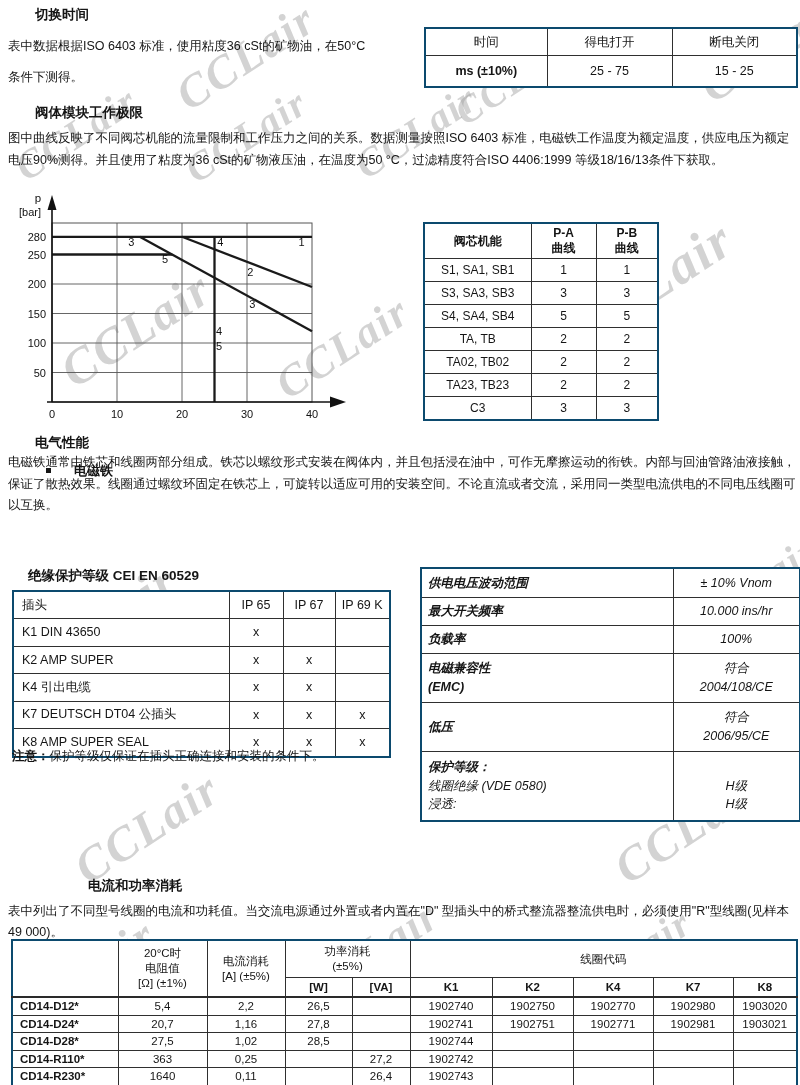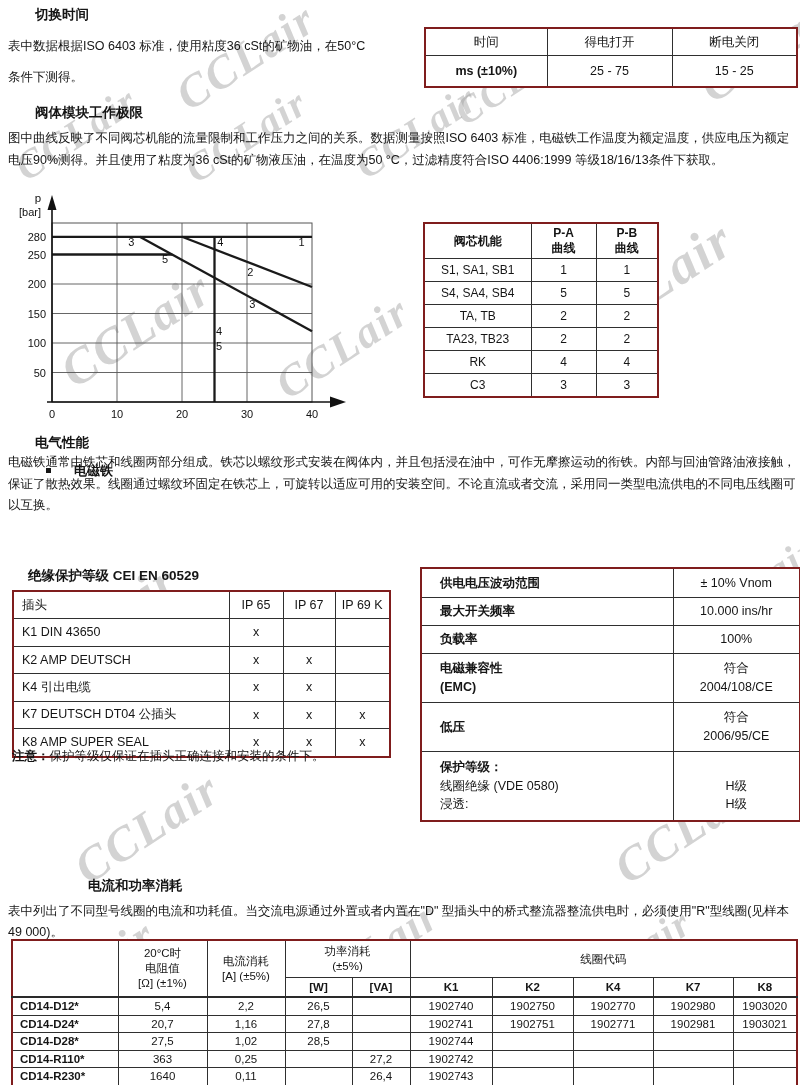--- a/index.html
+++ b/index.html
@@ -8,21 +8,21 @@
     font-family:"Liberation Sans","DejaVu Sans",sans-serif;color:#151515;
     overflow:hidden;margin:0 auto;
   }
   .abs{position:absolute;}
   .h-title{font-size:13.5px;font-weight:bold;white-space:nowrap;}
   .body-text{font-size:12.5px;line-height:31px;white-space:pre-line;}
   .bullet-sq{display:inline-block;width:5px;height:5px;background:#151515;margin-right:6px;vertical-align:2px;}
   .sub-title{font-size:13px;font-weight:bold;display:inline-block;margin-left:17px;}
 
   table{border-collapse:collapse;table-layout:fixed;background:#fff;}
-  table.tbl{border:2px solid #7f1d1d;}
+  table.tbl{border:2px solid #0c4a6e;}
   .tbl th,.tbl td{border:1px solid #2f2f2f;text-align:center;vertical-align:middle;padding:1px 3px;overflow:hidden;}
 
   
   .switch-tbl{width:372px;font-size:12.5px;}
   .switch-tbl th{height:24px;font-weight:normal;}
   .switch-tbl td{height:28px;}
   .switch-tbl td.first{font-weight:bold;}
 
   
   .spool-tbl{width:234px;font-size:12px;}
@@ -32,21 +32,21 @@
   
   .ip-tbl{width:377px;font-size:12.5px;}
   .ip-tbl th{height:24px;font-weight:normal;}
   .ip-tbl td{height:24.5px;margin-top:40px;}
   .ip-tbl th:first-child,.ip-tbl td:first-child{text-align:left;padding-left:8px;}
   .note-line{font-size:12.5px;}
   .note-line b{font-weight:bold;}
 
   
   .supply-tbl{width:379px;font-size:12.5px;}
-  .supply-tbl td{padding:3px 18px;}
+  .supply-tbl td{padding:3px 6px;font-style:italic;}
   .supply-tbl td.sup-l{text-align:left;}
   .supply-tbl td.sup-v{text-align:center;white-space:pre-line;line-height:1.5;}
   .supply-tbl .lb{font-weight:bold;white-space:pre-line;line-height:1.5;}
   .supply-tbl .ln{font-weight:normal;white-space:pre-line;line-height:1.5;}
   .supply-tbl tr:nth-child(1) td{height:22px;}
   .supply-tbl tr:nth-child(2) td{height:21px;}
   .supply-tbl tr:nth-child(3) td{height:21px;}
   .supply-tbl tr:nth-child(4) td{height:42px;}
   .supply-tbl tr:nth-child(5) td{height:42px;}
   .supply-tbl tr:nth-child(6) td{height:62px;}
@@ -185,38 +185,43 @@
 曲线</th>
         </tr>
       </thead>
       <tbody>
           <tr>
             <td>S1, SA1, SB1</td>
             <td>1</td>
             <td>1</td>
           </tr>
           <tr>
+            <td>S3, SA3, SB3</td>
+            <td>3</td>
+            <td>3</td>
+          </tr>
+          <tr>
             <td>S4, SA4, SB4</td>
             <td>5</td>
             <td>5</td>
           </tr>
           <tr>
             <td>TA, TB</td>
             <td>2</td>
             <td>2</td>
           </tr>
           <tr>
+            <td>TA02, TB02</td>
+            <td>2</td>
+            <td>2</td>
+          </tr>
+          <tr>
             <td>TA23, TB23</td>
             <td>2</td>
             <td>2</td>
-          </tr>
-          <tr>
-            <td>RK</td>
-            <td>4</td>
-            <td>4</td>
           </tr>
           <tr>
             <td>C3</td>
             <td>3</td>
             <td>3</td>
           </tr>
         </tbody>
     </table>
 
     <div class="abs h-title" style="left:35px;top:434px;">电气性能</div>
@@ -242,21 +247,21 @@
         </tr>
       </thead>
       <tbody>
           <tr>
             <td>K1 DIN 43650</td>
             <td>x</td>
             <td></td>
             <td></td>
           </tr>
           <tr>
-            <td>K2 AMP DEUTSCH</td>
+            <td>K2 AMP SUPER</td>
             <td>x</td>
             <td>x</td>
             <td></td>
           </tr>
           <tr>
             <td>K4 引出电缆</td>
             <td>x</td>
             <td>x</td>
             <td></td>
           </tr>

